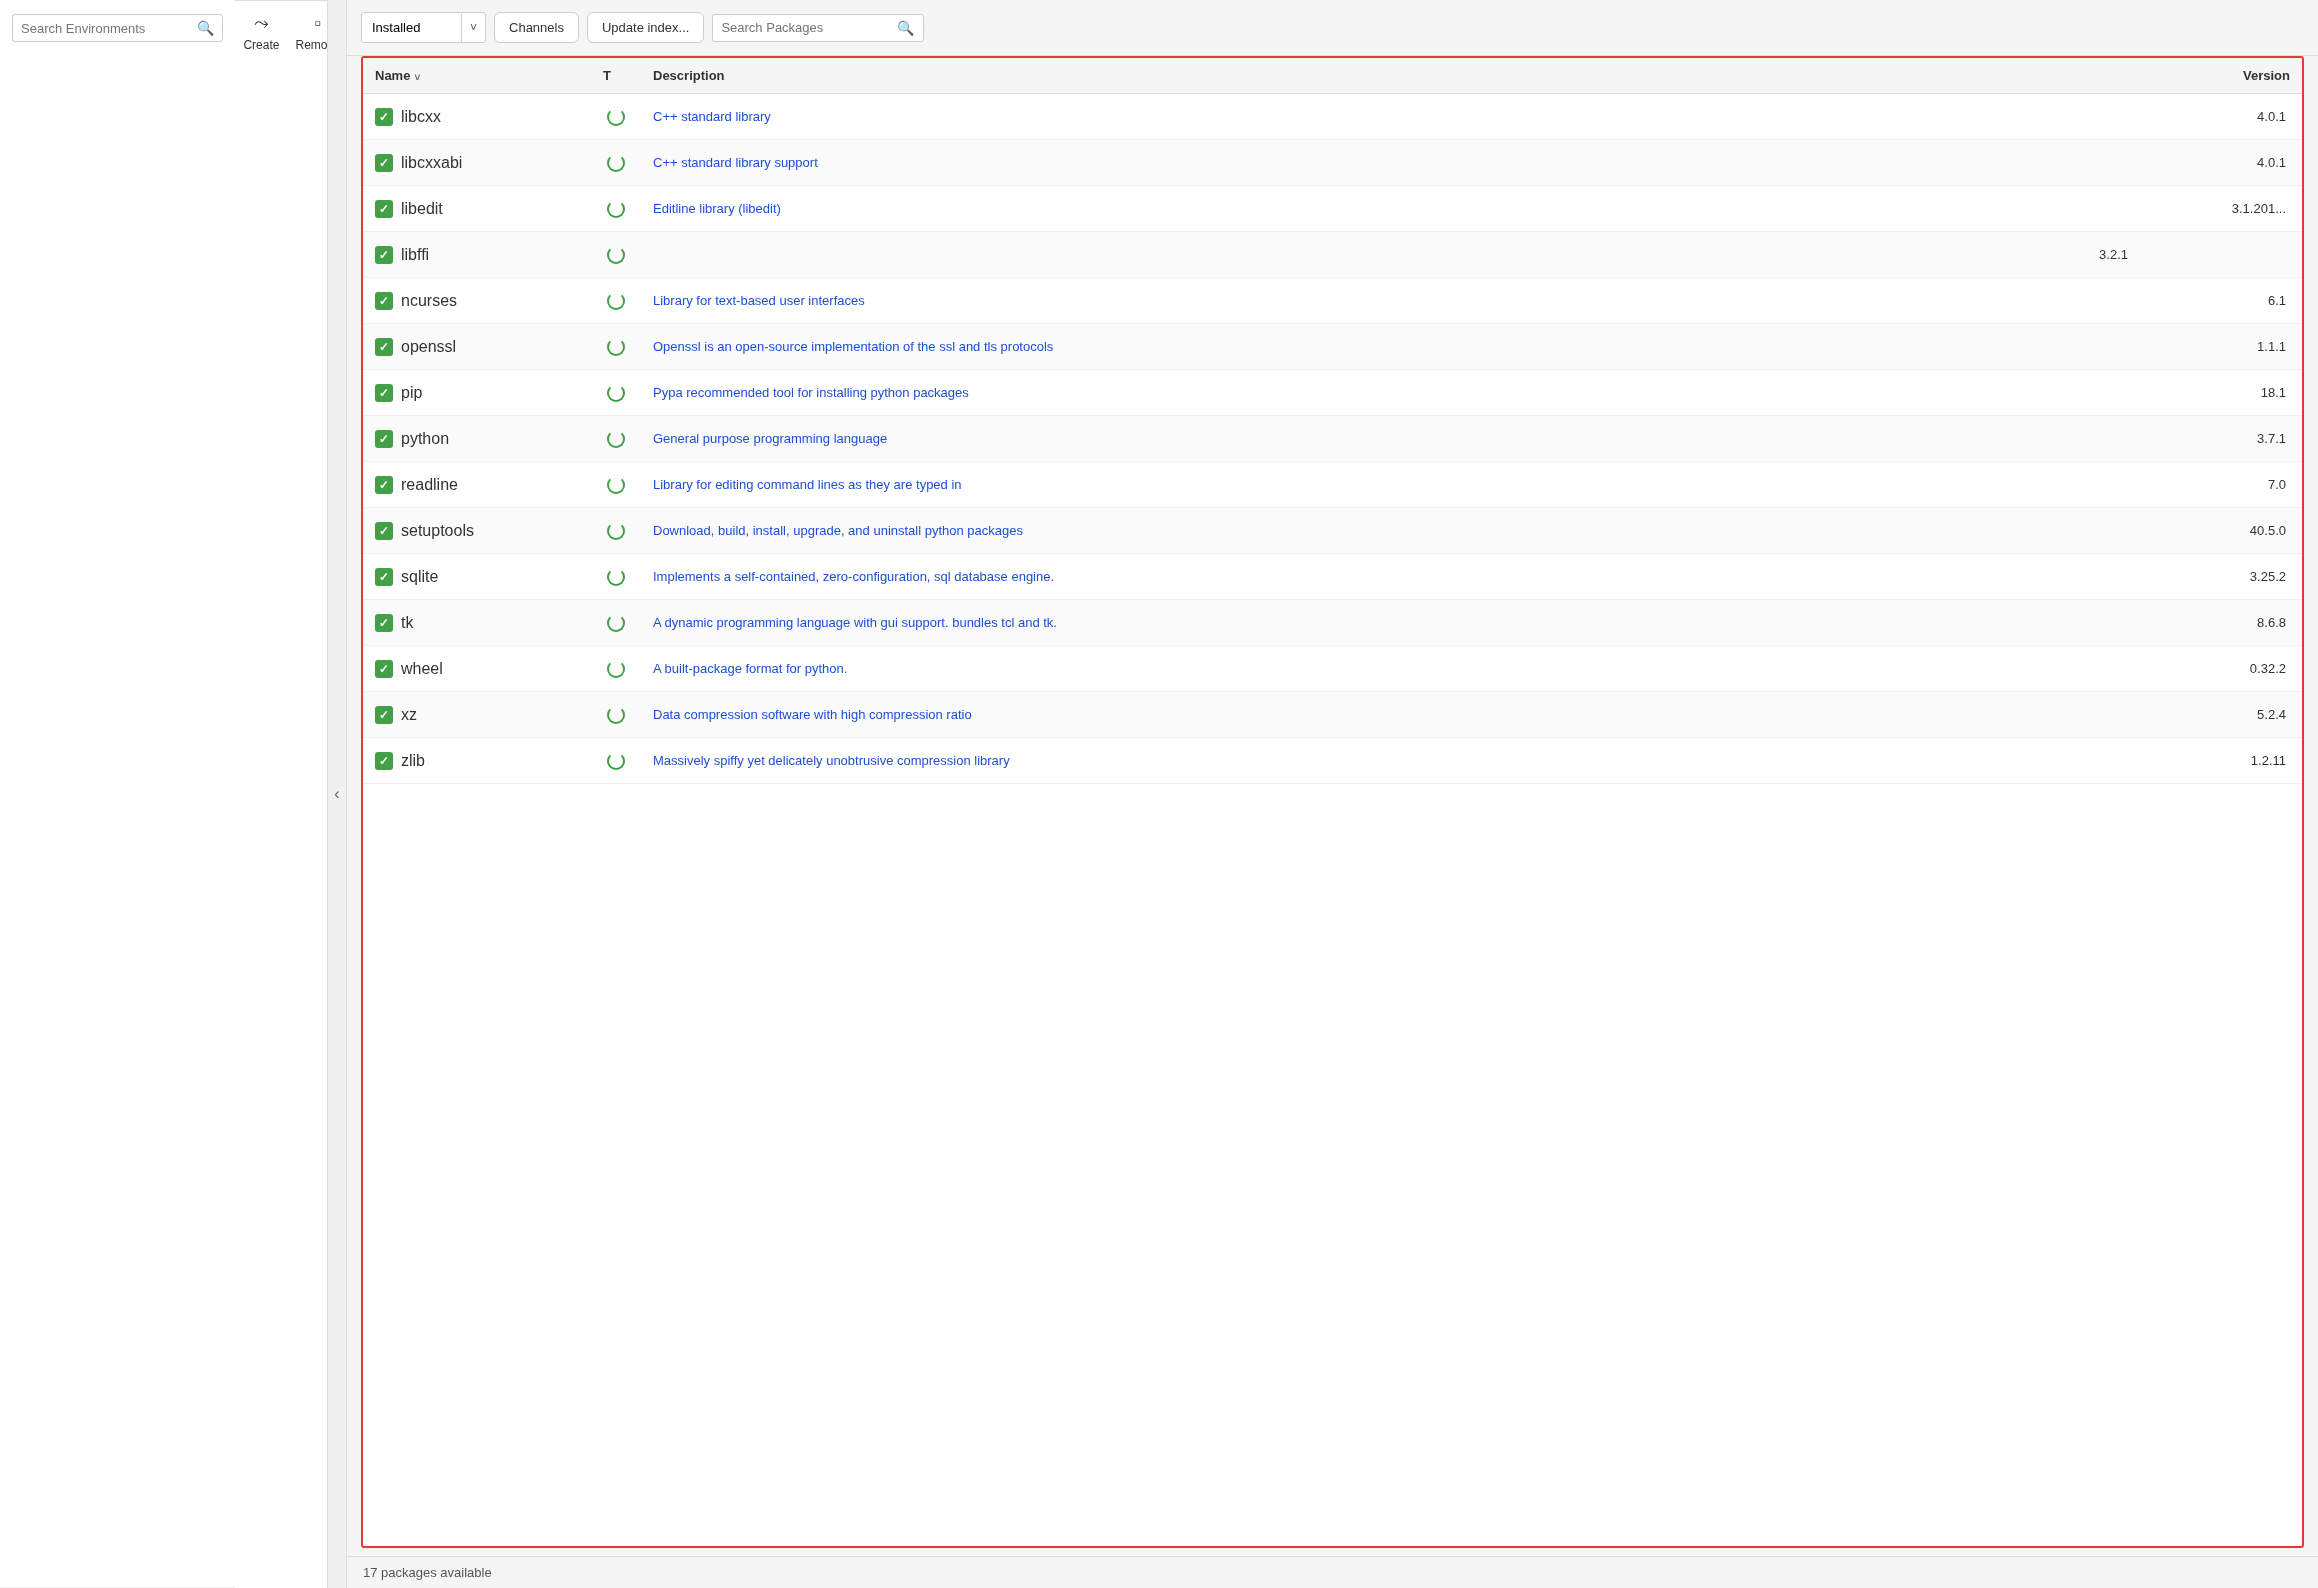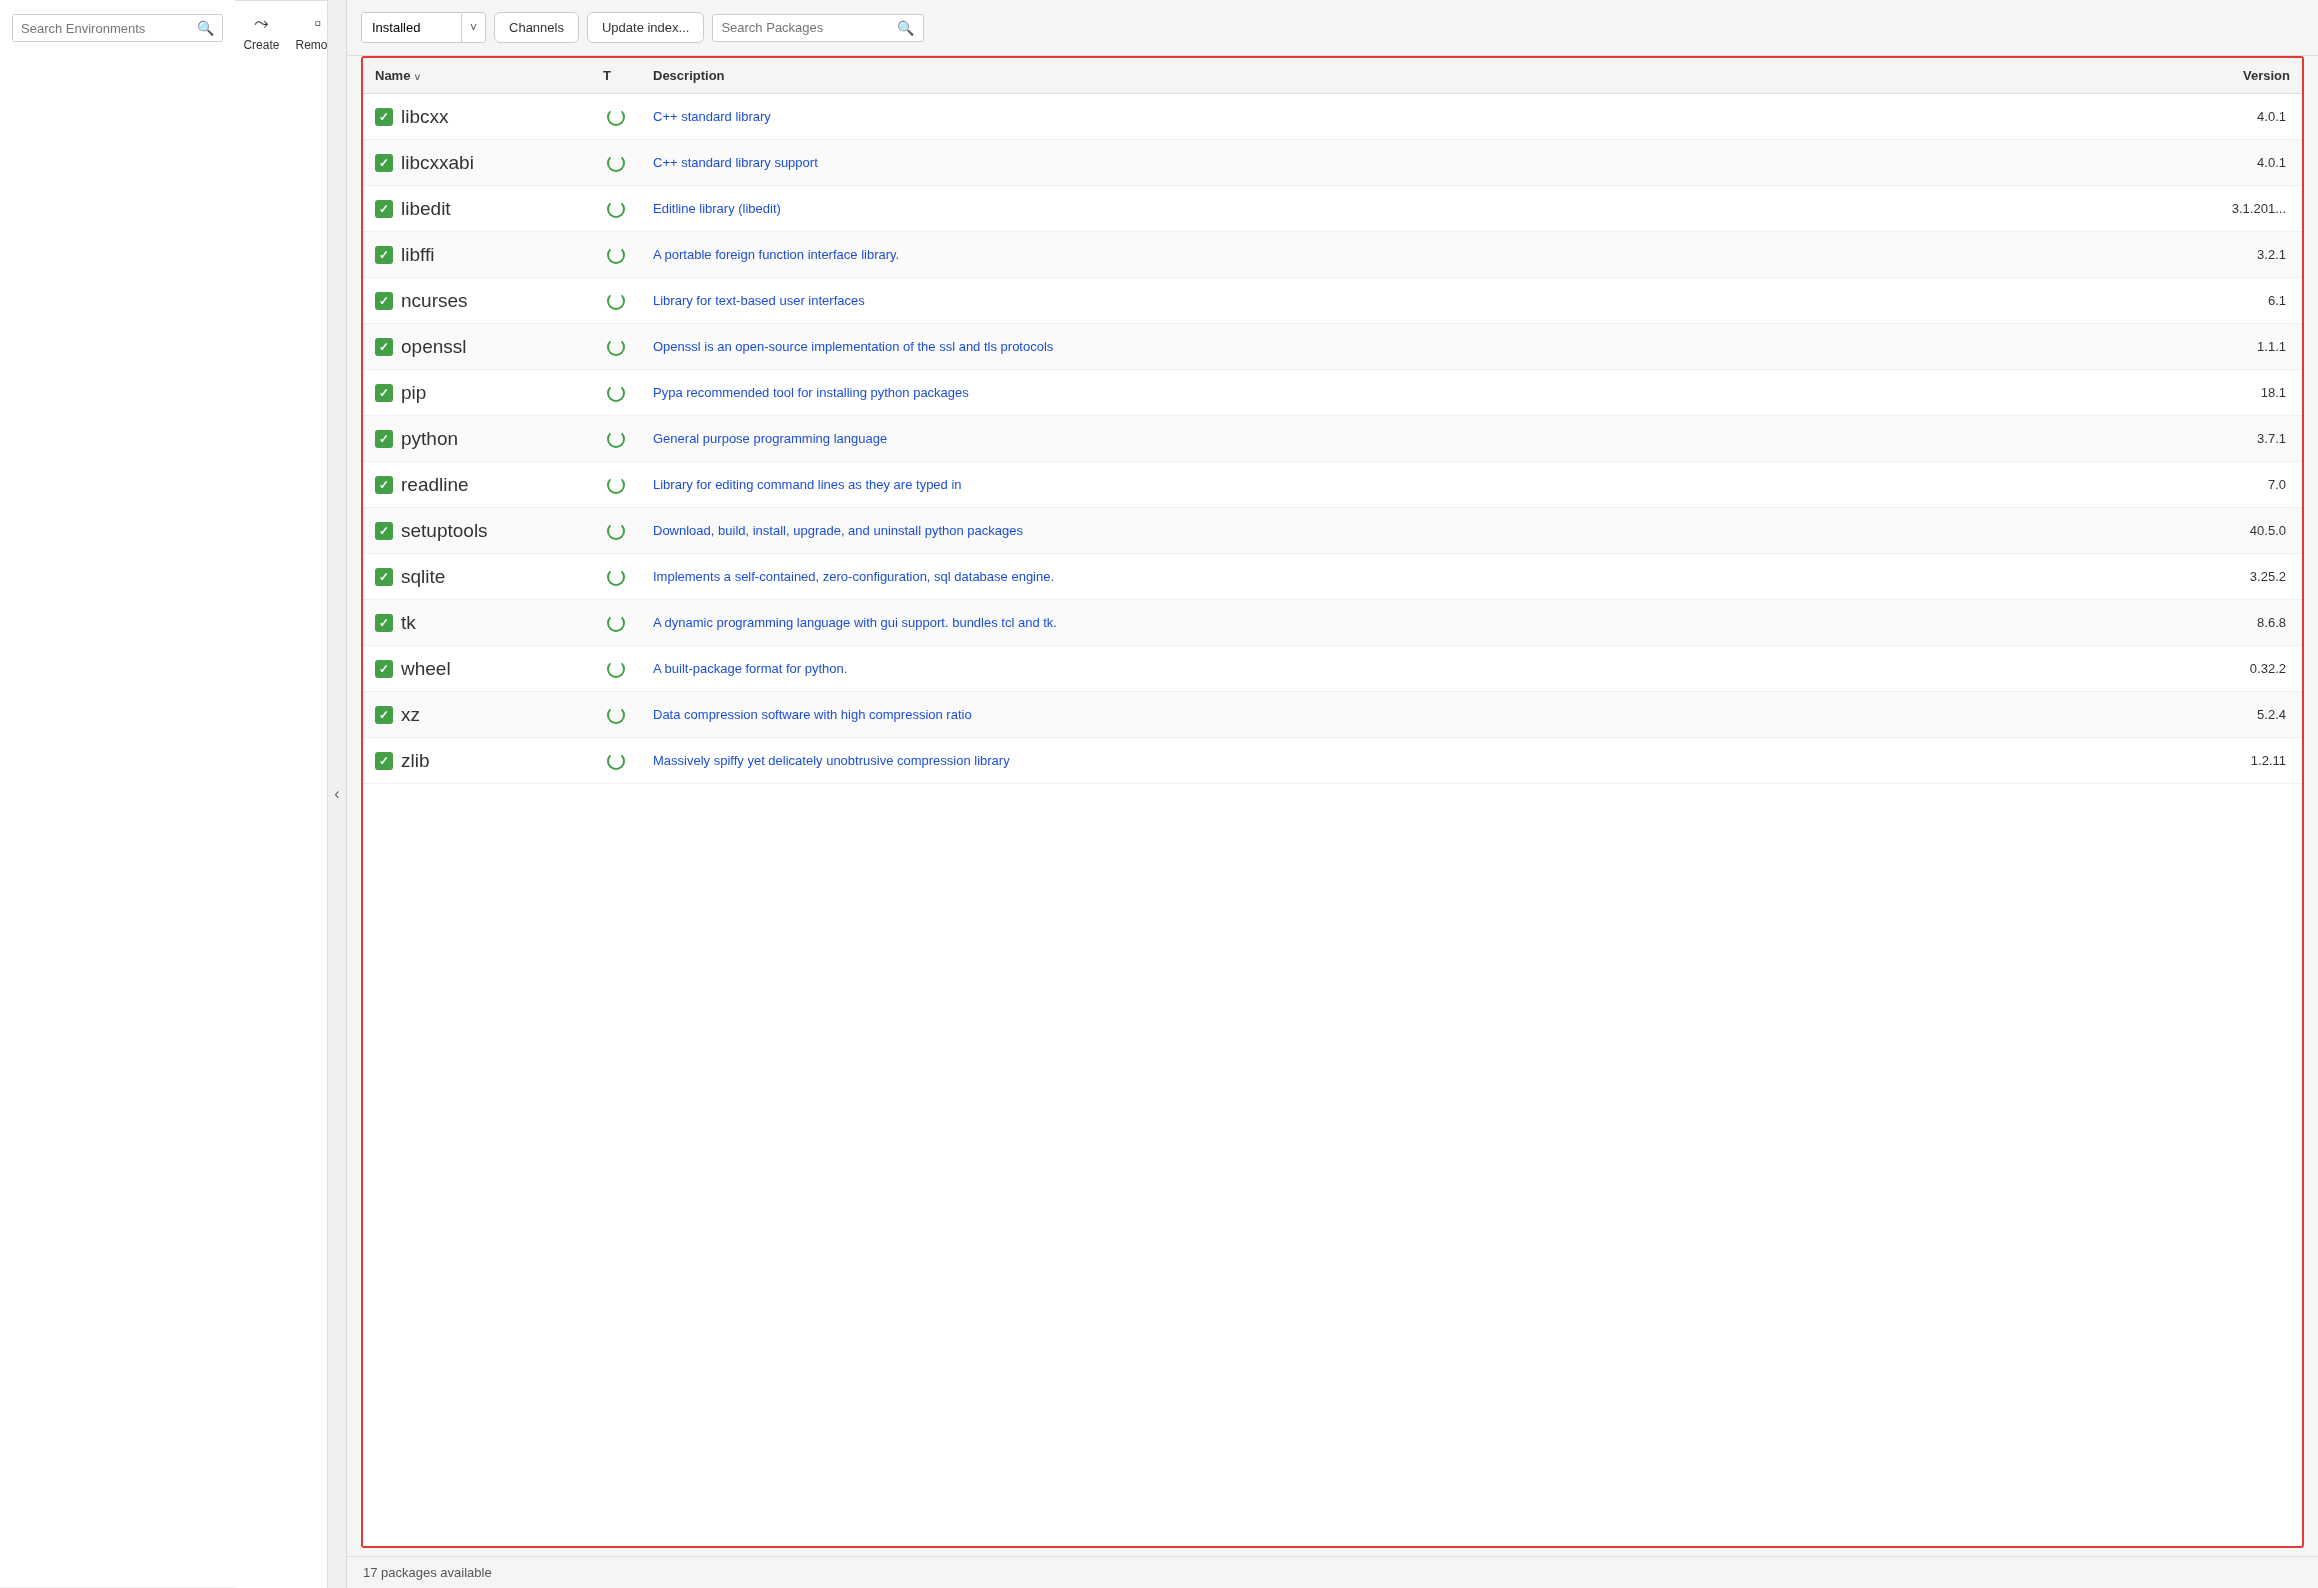--- a/index.html
+++ b/index.html
@@ -241,21 +241,21 @@
 
     .table-row:nth-child(even) {
       background: #fafafa;
     }
 
     .col-name {
       padding: 10px 12px;
       display: flex;
       align-items: center;
       gap: 8px;
-      font-size: 19px;
+      font-size: 16px;
       color: #333;
     }
 
     .col-type {
       padding: 10px 8px;
       display: flex;
       align-items: center;
       justify-content: center;
     }
 
@@ -464,23 +464,20 @@
       </div>
     </div>
         <div class="table-row">
       <div class="col-name">
         <span class="check-icon"></span>
         <span>libffi</span>
       </div>
       <div class="col-type">
         <span class="spinner-icon"></span>
       </div>
-      <div class="col-desc">
-        <span>A portable foreign function interface library.</span>
-      </div>
       <div class="col-version">
         <span>3.2.1</span>
       </div>
     </div>
         <div class="table-row">
       <div class="col-name">
         <span class="check-icon"></span>
         <span>ncurses</span>
       </div>
       <div class="col-type">

